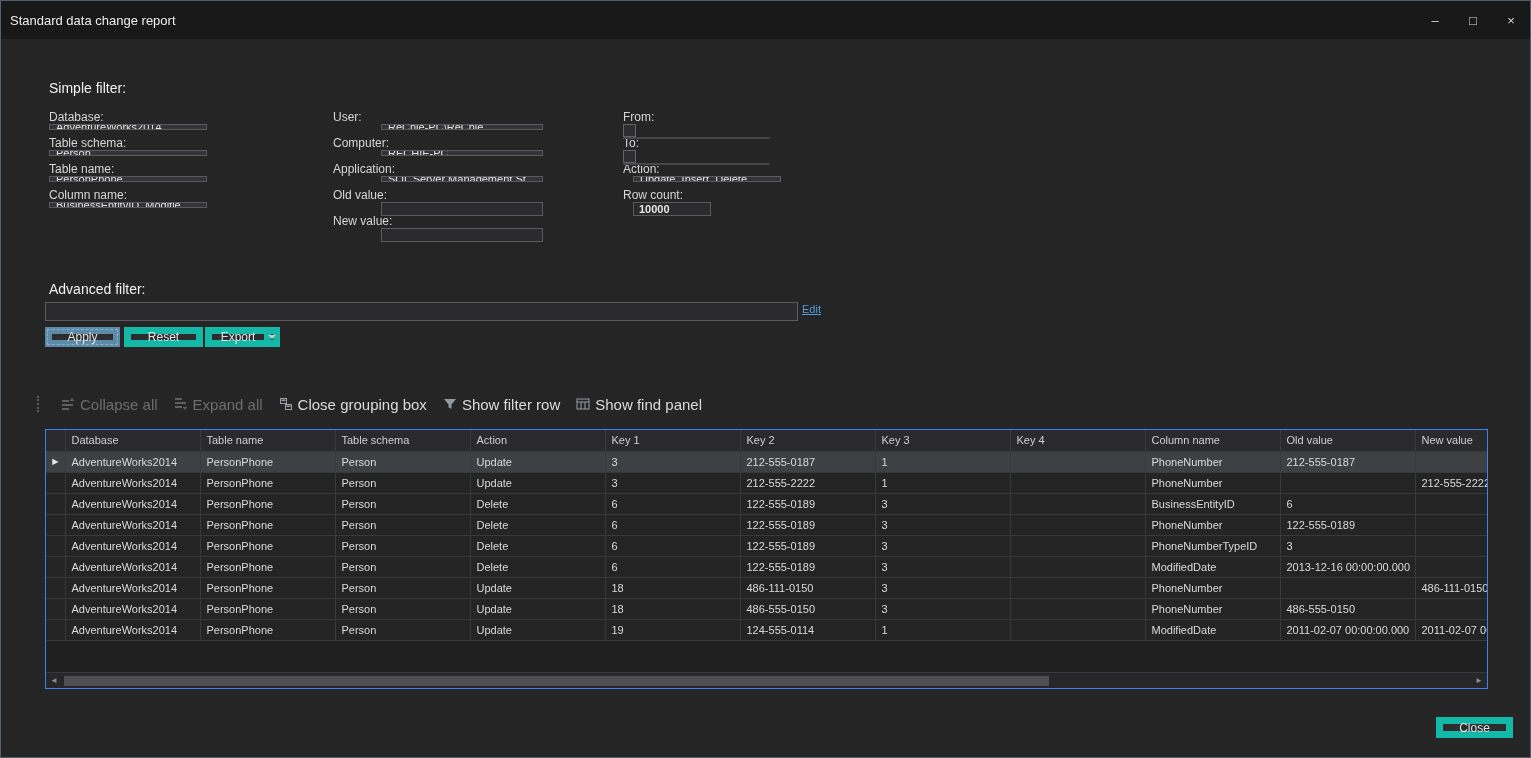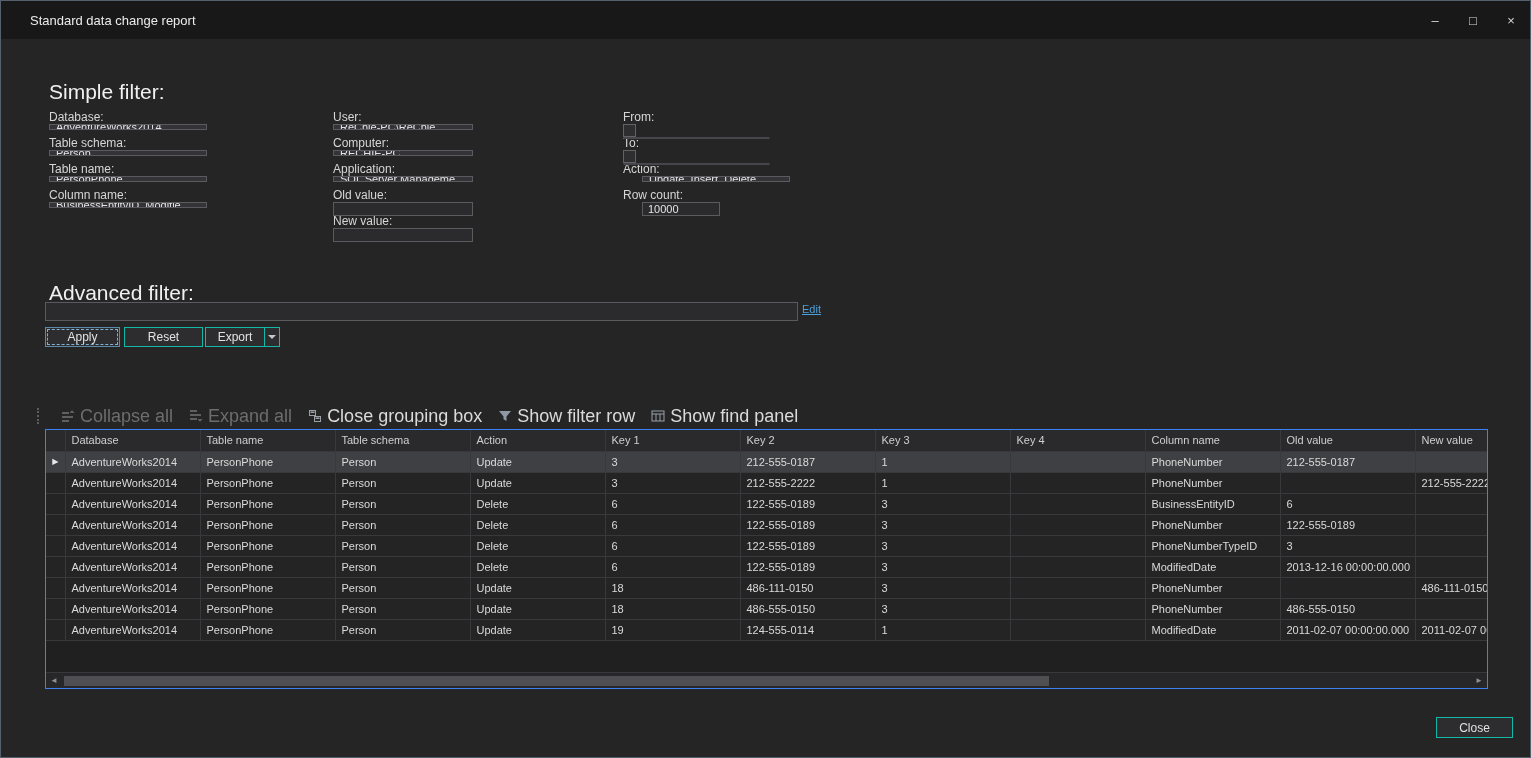--- a/index.html
+++ b/index.html
@@ -3,58 +3,58 @@
 <meta charset="utf-8">
 <style>
   * { margin:0; padding:0; box-sizing:border-box; }
   html,body { width:1531px; height:758px; overflow:hidden; background:#111; }
   .window {
     position:relative; width:1531px; height:758px;
     background:#252526; border:1px solid #54616d;
     font-family:"Liberation Sans", sans-serif; color:#e0e0e0; overflow:hidden;
   }
   
-  .titlebar { position:absolute; top:0; left:0; right:0; height:38px; background:#181819; display:flex; align-items:center;padding-left:20px; }
+  .titlebar { position:absolute; top:0; left:0; right:0; height:38px; background:#181819; display:flex; align-items:center; }
   .title { font-size:13px; color:#ececec; padding-left:9px; }
   .win-controls { margin-left:auto; display:flex; height:100%; }
   .win-btn { width:38px; height:100%; display:flex; align-items:center; justify-content:center; font-size:13px; color:#d6d6d6; cursor:default; }
   .win-btn .glyph { line-height:1; }
   
-  .section-heading { position:absolute; font-size:21px; color:#f0f0f0; }
+  .section-heading { position:absolute; font-size:14px; color:#f0f0f0; }
   
   .filter-col { position:absolute; top:109px; }
   #filter-col-1 { left:48px; }
   #filter-col-2 { left:332px; }
   #filter-col-3 { left:622px; }
   .f-row { display:flex; height:20px; margin-bottom:6px;flex-direction:column; }
   .f-label { font-size:12px; color:#d6d6d6; }
   #filter-col-1 .f-label { width:87px; }
   #filter-col-2 .f-label { width:73px; }
   #filter-col-3 .f-label { width:67px; }
   .combo { position:relative; height:20px; background:#333338; border:1px solid #5a5a5f; display:flex; align-items:center; padding:0 16px 0 6px; font-size:11px; color:#e4e4e4; white-space:nowrap; overflow:hidden; }
   .combo .cv { overflow:hidden; white-space:nowrap; }
   .arrow-down { position:absolute; right:5px; top:8px; width:0; height:0; border-left:4px solid transparent; border-right:4px solid transparent; border-top:4px solid #9a9a9a; }
   .combo.disabled { background:#29292b; color:#6f6f73; border-color:#47474b;border-radius:6px; }
   .combo.disabled .arrow-down { border-top-color:#55555a; }
-  .w158 { width:158px; } .w177 { width:140px; } .w147 { width:147px; } .w148 { width:148px; }
+  .w158 { width:158px; } .w177 { width:162px;margin-left:48px; } .w147 { width:147px; } .w148 { width:148px; }
   .tinput { height:20px; background:#2b2b2d; border:1px solid #5a5a5f; color:#e4e4e4; font-size:11px; padding:0 5px; font-family:inherit; outline:none; }
   .checkbox { width:13px; height:13px; background:#2e2e30; border:1px solid #626266; margin-right:8px; flex:none; }
-  .indent21 { margin-left:19px; }
+  .indent21 { margin-left:10px; }
   
   #adv-input { position:absolute; left:44px; top:301px; width:753px; height:19px; }
   #edit-link { position:absolute; left:801px; top:302px; font-size:11px; color:#4f9fd9; text-decoration:underline; cursor:pointer; }
   
-  .btn { position:absolute; height:20px; background:#2d2d30; border:1px solid #14b8a6; color:#e2e2e2; font-size:12px; display:flex; align-items:center; justify-content:center; font-family:inherit; cursor:default; }
+  .btn { position:absolute; height:20px; background:#2d2d30; border:7px solid #14b8a6; color:#e2e2e2; font-size:12px; display:flex; align-items:center; justify-content:center; font-family:inherit; cursor:default; }
   #apply-btn { left:44px; top:326px; width:75px; border-color:#5d8aa6; outline:1px dashed #7fb0d4; outline-offset:-3px; }
   #reset-btn { left:123px; top:326px; width:79px; }
   #export-btn { left:204px; top:326px; width:59px; border-right:none; }
   #export-arrow-btn { left:263px; top:326px; width:16px; }
   #export-arrow-btn .arrow-down { position:static; border-top-color:#c8c8c8; }
   
-  .grid-toolbar { position:absolute; left:36px; top:392px; height:22px; display:flex; align-items:center; gap:16px; font-size:18px;margin-top:12px; }
+  .grid-toolbar { position:absolute; left:36px; top:392px; height:22px; display:flex; align-items:center; gap:16px; font-size:15px; }
   .drag-grip { width:4px; height:16px; border-left:2px dotted #5d5d60; margin-right:4px; }
   .tool-item { display:flex; align-items:center; gap:5px; color:#dadada; cursor:default; }
   .tool-item.disabled { color:#6d6d6d; }
   .tool-item svg { display:block; }
   
   .grid-box { position:absolute; left:44px; top:428px; width:1443px; height:260px; border:1px solid #3b82f6; background:#202021; overflow:hidden; }
   table { border-collapse:collapse; table-layout:fixed; width:1504px; font-size:11px; }
   th,td { height:21px; border-right:1px solid #39393d; border-bottom:1px solid #39393d; padding:0 6px; text-align:left; white-space:nowrap; overflow:hidden; font-weight:normal; }
   thead th { background:#2a2a2c; color:#cfcfcf; }
   tbody td { color:#dadada; background:#242425; }
@@ -173,21 +173,21 @@
     </div>
     <div class="f-row">
       <span class="f-label">Action:</span>
       <div class="combo w148 indent21">
           <span class="cv">Update, Insert, Delete</span>
           <span class="arrow-down"></span>
         </div>
     </div>
     <div class="f-row">
       <span class="f-label">Row count:</span>
-      <input class="tinput indent21" style="width: 78px;" type="text" value="10000">
+      <input class="tinput indent21" style="width: 78px; font-weight: bold;" type="text" value="10000">
     </div>
   </div>
 
   <div class="section-heading" style="left:48px; top:280px;">Advanced filter:</div>
   <input class="tinput" id="adv-input" type="text" value="" style="">
   <span id="edit-link">Edit</span>
 
   <div class="btn" id="apply-btn">Apply</div>
   <div class="btn" id="reset-btn">Reset</div>
   <div class="btn" id="export-btn">Export</div>

